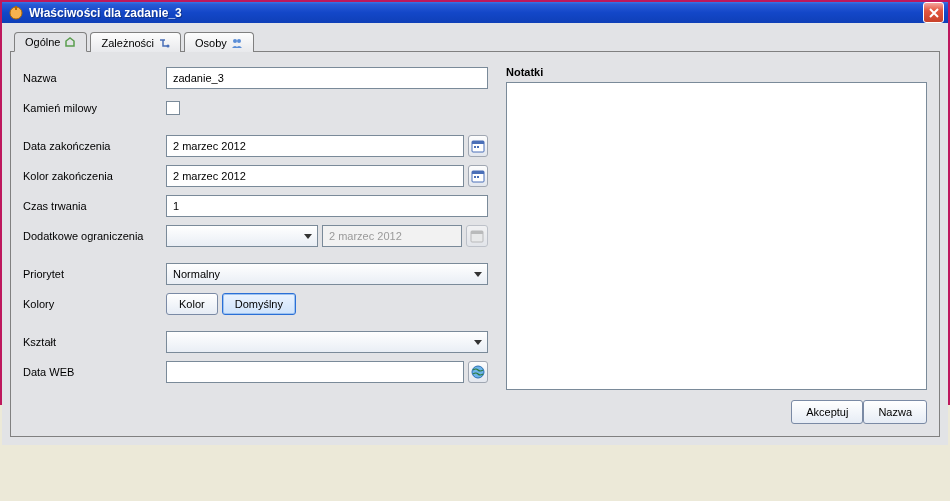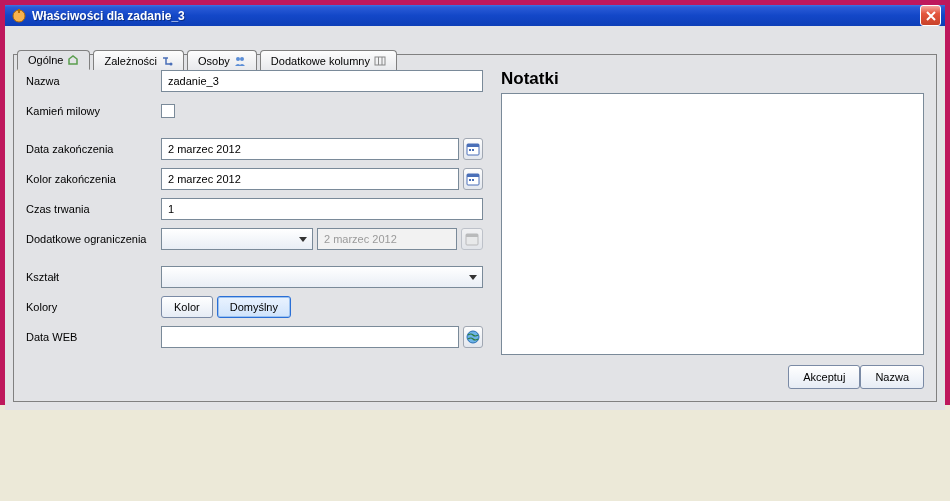--- a/index.html
+++ b/index.html
@@ -6,21 +6,21 @@
     body {
       font-family: Tahoma, Arial, sans-serif;
       font-size: 11px;
       background: #ece9d8;
       width: 950px;
       height: 501px;
       overflow: hidden;
     }
     .window {
       width: 950px; height: 405px;
-      border: 5px solid #be185d;
+      border: 2px solid #be185d;
       display: flex; flex-direction: column;
       background: #6d28d9;
     }
     .titlebar {
       height: 28px;
       background: linear-gradient(to bottom, #3b77e3 0%, #2a5bd7 10%, #1347c8 50%, #0e3fb8 100%);
       display: flex; align-items: center;
       padding: 0 4px 0 6px;
       color: white;
       font-weight: bold;
@@ -56,21 +56,21 @@
       z-index: 1;
     }
     .tab {
       background: linear-gradient(to bottom, #fdfdfd, #e8e9ec);
       border: 1px solid #808080;
       border-bottom: none;
       border-radius: 4px 4px 0 0;
       padding: 3px 10px 3px 10px;
       font-size: 11px;
       position: relative;
-      top: 16px;
+      top: 1px;
       cursor: pointer;
       display: inline-flex; align-items: center; gap: 4px;
       color: #000;
     }
     .tab.active {
       background: #e2e3e6;
       border-bottom: 1px solid #e2e3e6;
       font-weight: normal;
     }
     .panel {
@@ -95,21 +95,21 @@
       margin-bottom: 6px;
     }
     .form-row.gap { margin-top: 14px; }
     .form-label {
       flex: 0 0 135px;
       font-size: 11px;
       color: #000;
     }
     .form-controls {
       flex: 1;
-      display: flex; gap: 4px;
+      display: flex; gap: 4px; margin-left: 8px;
     }
     .text-input, .select-input {
       height: 22px;
       border: 1px solid #7a8a99;
       background: #fff;
       padding: 2px 6px;
       font-size: 11px;
       font-family: inherit;
     }
     .text-input { width: 100%; }
@@ -175,21 +175,21 @@
       font-size: 11px;
       cursor: pointer;
       font-family: inherit;
     }
     .btn.highlighted {
       border: 1px solid #2a6fd6;
       box-shadow: inset 0 0 0 1px #9cc2f0;
       background: linear-gradient(#eaf3ff, #cfe3fb);
     }
     .btn.big { height: 24px; padding: 0 14px; }
-    .notes-label { font-weight: bold; font-size: 17px; margin-bottom: 4px; }
+    .notes-label { font-weight: bold; font-size: 11px; margin-bottom: 4px; }
     .notes-area {
       flex: 1;
       border: 1px solid #7a8a99;
       background: #fff;
       resize: none;
       font-family: inherit;
       font-size: 11px;
       padding: 4px;
     }
     .footer {
@@ -243,30 +243,20 @@
       <div class="tab">
         <span>Osoby</span>
         <span class="tiny-icon">
           <svg viewBox="0 0 12 12">
               <circle cx="4" cy="4" r="2" fill="#5a8dd6"></circle>
               <circle cx="8" cy="4" r="2" fill="#5a8dd6"></circle>
               <path d="M1 11 Q4 7 7 11 M5 11 Q8 7 11 11" fill="#5a8dd6"></path>
             </svg>
         </span>
       </div>
-      <div class="tab">
-        <span>Dodatkowe kolumny</span>
-        <span class="tiny-icon">
-          <svg viewBox="0 0 12 12">
-              <rect x="1" y="2" width="10" height="8" fill="none" stroke="#888"></rect>
-              <line x1="4.5" y1="2" x2="4.5" y2="10" stroke="#888"></line>
-              <line x1="8" y1="2" x2="8" y2="10" stroke="#888"></line>
-            </svg>
-        </span>
-      </div>
     </div>
 
     <div class="panel">
       <div class="panel-body">
 
         <div class="left-col">
 
           <div class="form-row">
             <div class="form-label">Nazwa</div>
             <div class="form-controls">
@@ -329,38 +319,48 @@
               <input class="text-input disabled-input narrow-input" disabled="" value="2 marzec 2012" style="">
               <div class="icon-btn disabled">
                 <svg viewBox="0 0 14 14">
                     <rect x="1" y="2" width="12" height="11" rx="1" fill="#eee" stroke="#999"></rect>
                     <rect x="1" y="2" width="12" height="3" fill="#999"></rect>
                   </svg>
               </div>
             </div>
           </div>
 
-
+          <div class="form-row gap">
+            <div class="form-label">Priorytet</div>
+            <div class="form-controls">
+              <div class="select-wrap">
+                <select class="select-input">
+                  <option>Normalny</option>
+                </select>
+              </div>
+            </div>
+          </div>
+
+
+          <div class="form-row">
+            <div class="form-label">Kolory</div>
+            <div class="form-controls">
+              <button class="btn">Kolor</button>
+              <button class="btn highlighted">Domyślny</button>
+            </div>
+          </div>
 
           <div class="form-row gap">
             <div class="form-label">Kształt</div>
             <div class="form-controls">
               <div class="select-wrap">
                 <select class="select-input">
                   <option></option>
                 </select>
               </div>
-            </div>
-          </div>
-
-          <div class="form-row">
-            <div class="form-label">Kolory</div>
-            <div class="form-controls">
-              <button class="btn">Kolor</button>
-              <button class="btn highlighted">Domyślny</button>
             </div>
           </div>
 
           <div class="form-row">
             <div class="form-label">Data WEB</div>
             <div class="form-controls">
               <input class="text-input" value="" style="">
               <div class="icon-btn">
                 <svg viewBox="0 0 14 14">
                     <circle cx="7" cy="7" r="6" fill="#6db3e8" stroke="#2a6fb3"></circle>

